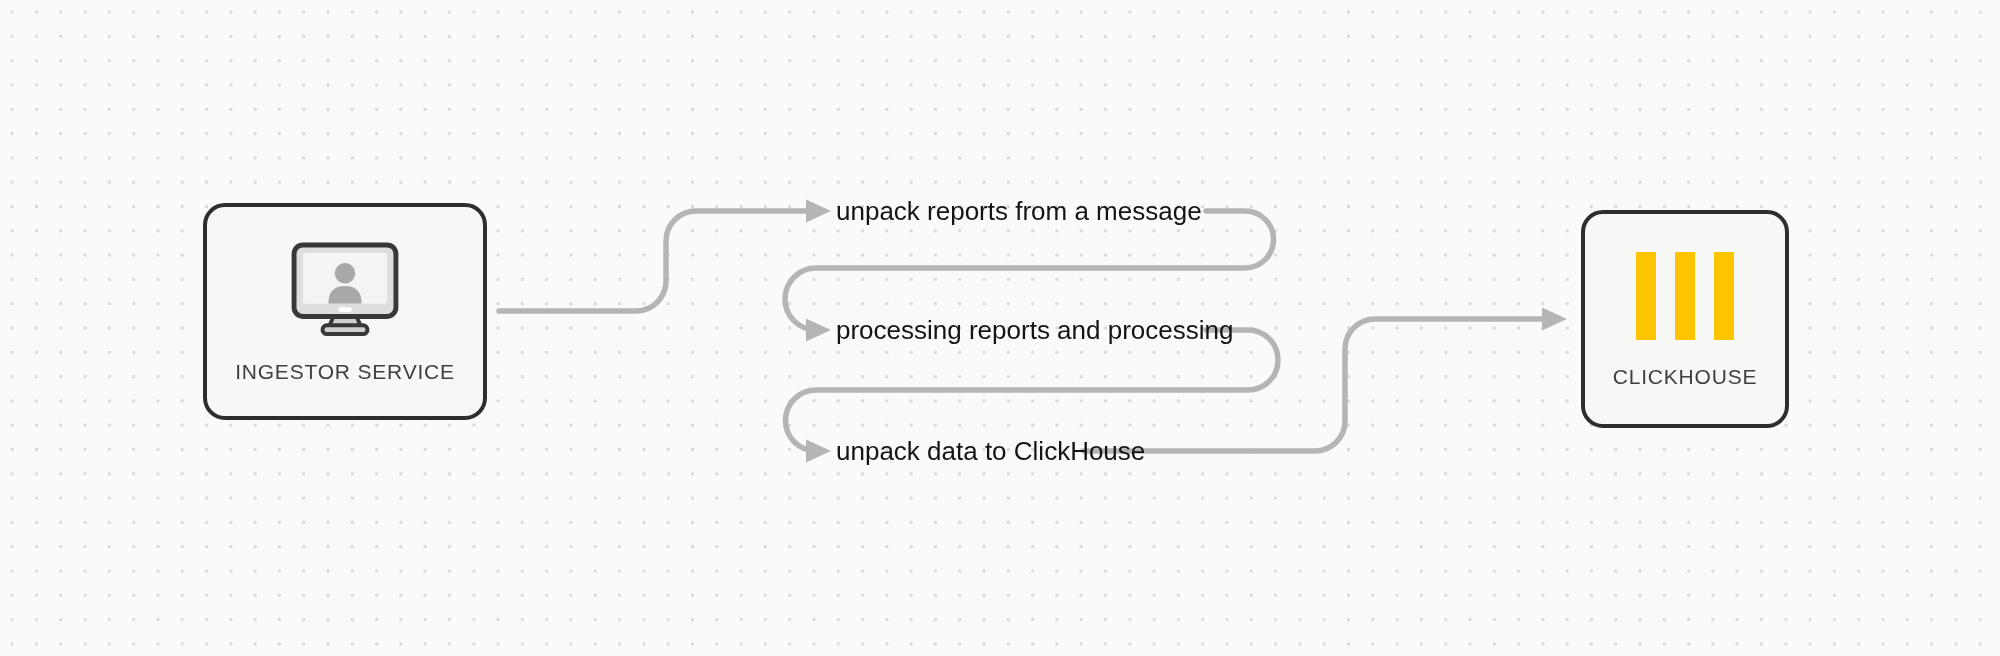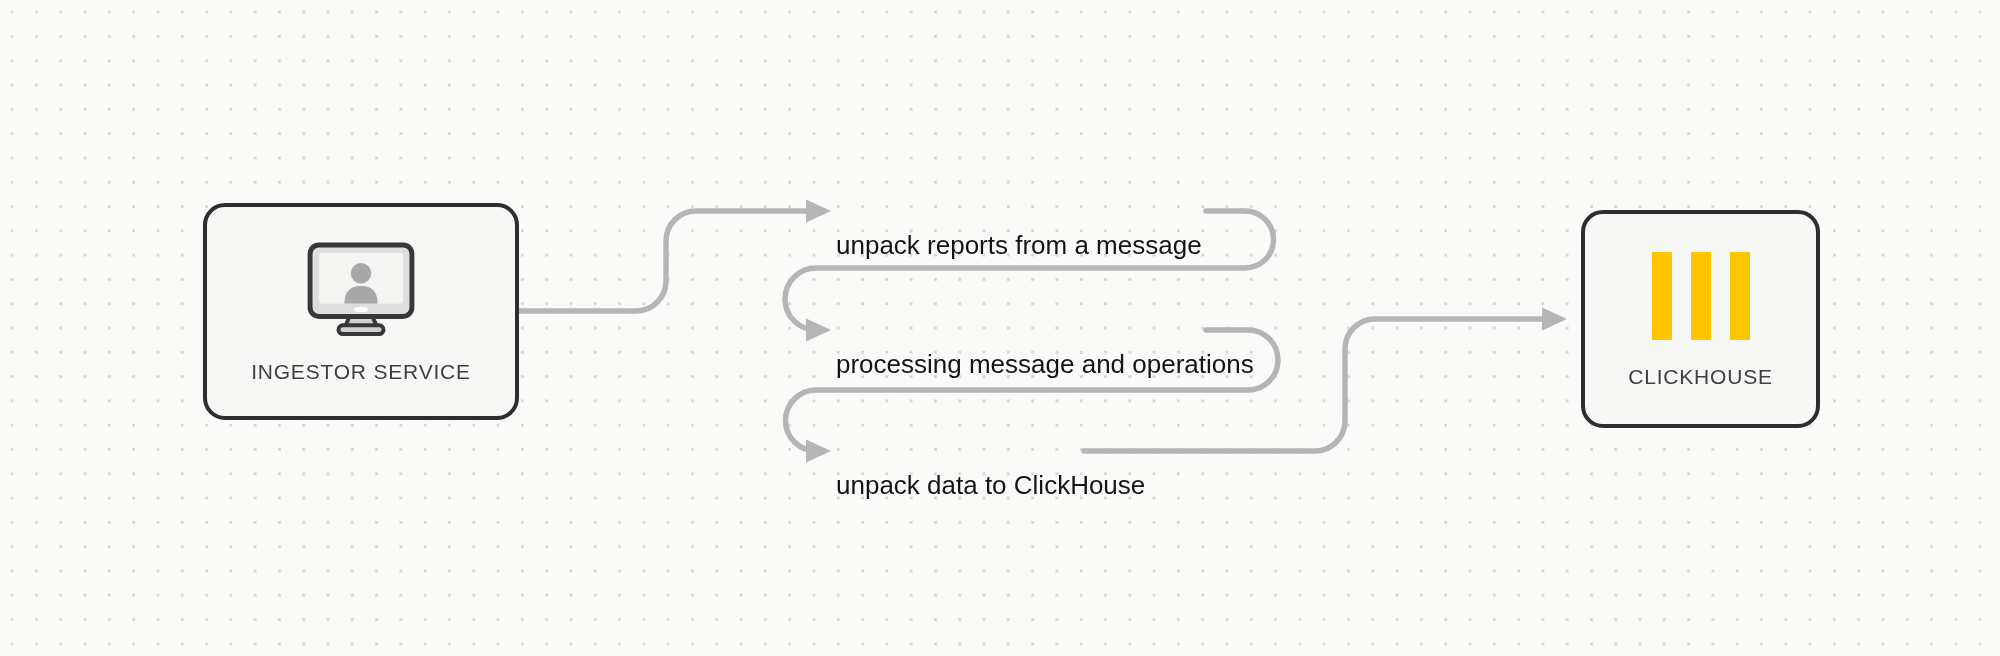--- a/index.html
+++ b/index.html
@@ -19,31 +19,31 @@
   .wires{position:absolute; left:0; top:0; width:2000px; height:656px;}
   .wires path{fill:none; stroke:var(--arrow); stroke-width:5.5; stroke-linecap:round;}
   .wires polygon{fill:var(--arrow); stroke:none;}
   .node{
     position:absolute; box-sizing:border-box;
     background:var(--node-fill);
     border:4px solid var(--node-border);
     border-radius:22px;
     display:flex; flex-direction:column; align-items:center; justify-content:center;
   }
-  .node-ingestor{left:203px; top:203px; width:316px; height:217px; gap:24px;}
-  .node-clickhouse{left:1581px; top:210px; width:239px; height:218px; gap:26px;}
+  .node-ingestor{left:203px; top:203px; width:284px; height:217px; gap:24px;}
+  .node-clickhouse{left:1581px; top:210px; width:208px; height:218px; gap:26px;}
   .node-label{
     font-size:21px; letter-spacing:0.8px; line-height:1;
     color:var(--node-label-text); white-space:nowrap;
   }
   .bars{display:flex; gap:19px;}
   .bar{width:20px; height:88px; background:var(--clickhouse-yellow);}
   .step-label{
     position:absolute; left:836px; transform:translateY(-50%);
-    font-size:26px; line-height:1; color:var(--label-text); white-space:nowrap;margin-top:34px;
+    font-size:26px; line-height:1; color:var(--label-text); white-space:nowrap;
   }
   .step-1{top:211px;} .step-2{top:330px;} .step-3{top:451px;}
 </style>
 </head>
 <body>
 
 <div class="canvas">
 
   <svg class="wires" viewBox="0 0 2000 656" xmlns="http://www.w3.org/2000/svg">
 
@@ -83,16 +83,16 @@
   <div class="node node-clickhouse">
     <div class="bars">
       <span class="bar"></span>
       <span class="bar"></span>
       <span class="bar"></span>
     </div>
     <div class="node-label">CLICKHOUSE</div>
   </div>
 
   <div class="step-label step-1">unpack reports from a message</div>
-  <div class="step-label step-2">processing message and operations</div>
+  <div class="step-label step-2">processing reports and processing</div>
   <div class="step-label step-3">unpack data to ClickHouse</div>
 
 </div>
 
 </body></html>

